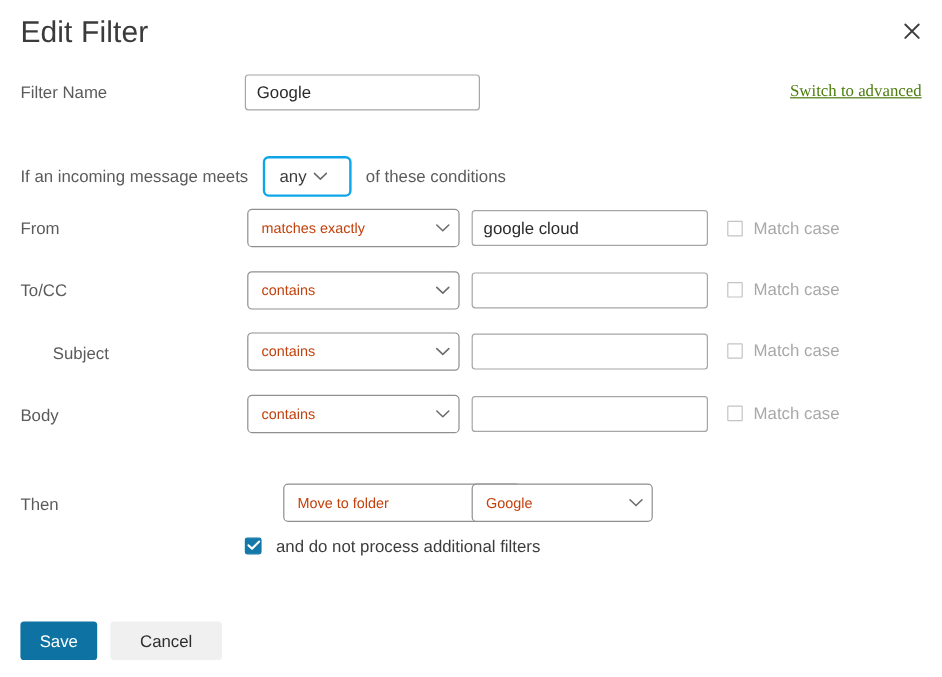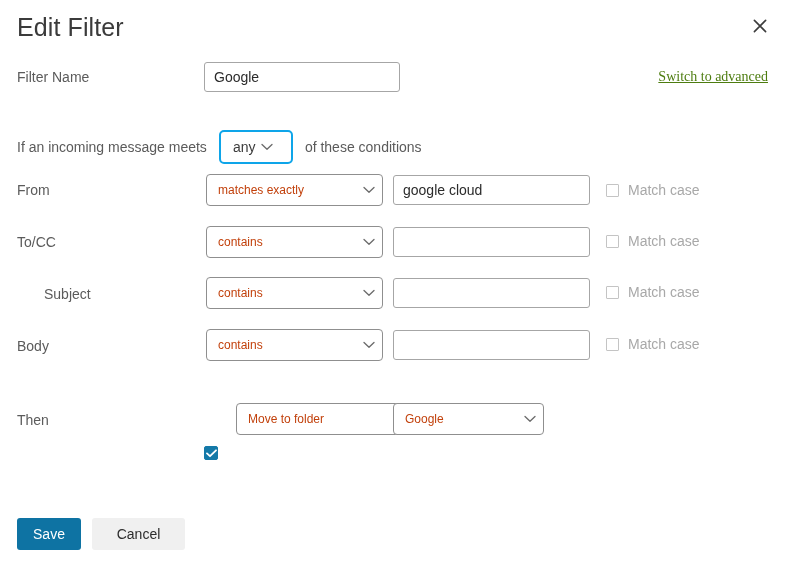--- a/index.html
+++ b/index.html
@@ -344,18 +344,19 @@
   </div>
 
   <div class="nofurther">
     <span class="cb-checked">
       <span>
         <svg width="11" height="9" viewBox="0 0 11 9" aria-hidden="true">
           <path d="M1 4.4 L4 7.2 L10 1.3" fill="none" stroke="#ffffff" stroke-width="1.8" stroke-linecap="round" stroke-linejoin="round"></path>
         </svg>
       </span>
     </span>
+    <span class="nf-label">and do not process additional filters</span>
   </div>
 
   <button class="btn btn-save">Save</button>
   <button class="btn btn-cancel">Cancel</button>
 
 </div>
 
 </body></html>

